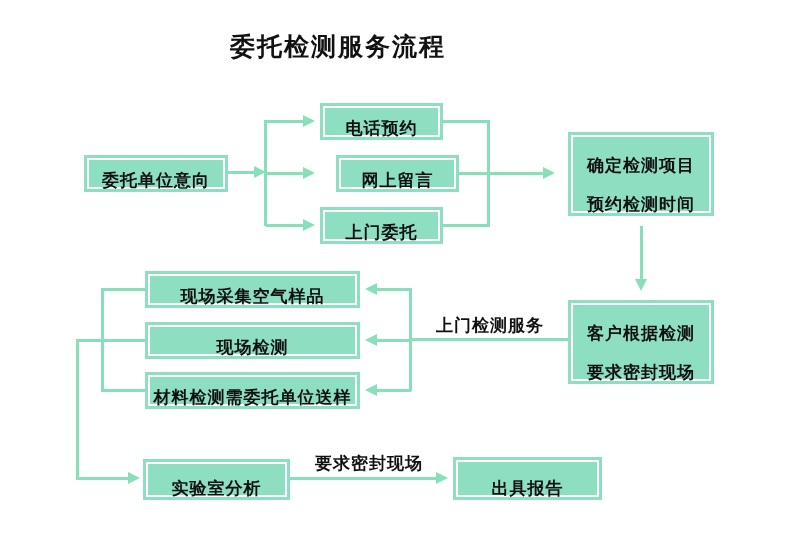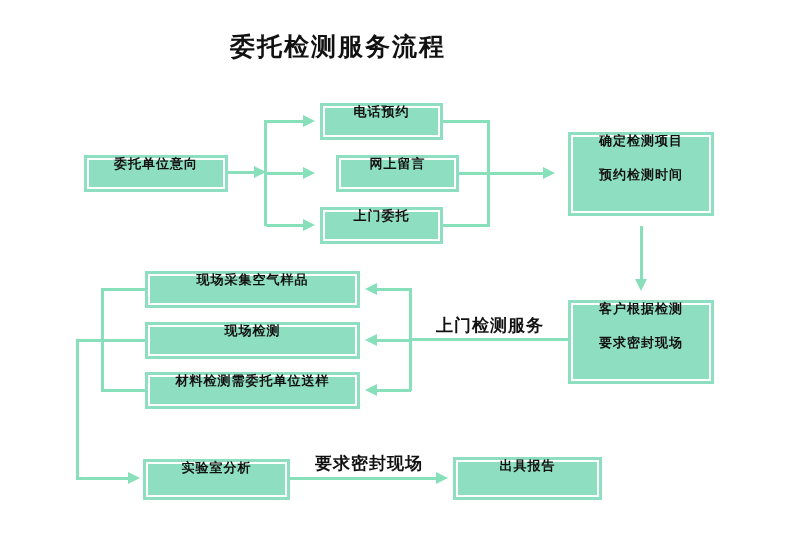--- a/index.html
+++ b/index.html
@@ -20,23 +20,23 @@
     letter-spacing: 2px;
     color: #111111;
   }
   .node {
     position: absolute;
     background: #8edec2;
     box-shadow: inset 0 0 0 3px #8edec2, inset 0 0 0 5px #ffffff;
     display: flex;
     flex-direction: column;
     align-items: center;
-    justify-content: flex-start;
+    justify-content: flex-end;
     gap: 16px;
-    font-size: 13px;
+    font-size: 17px;
     font-weight: bold;
     letter-spacing: 1px;
     color: #111111;
     box-sizing: border-box;
     white-space: nowrap;
   }
   .line {
     position: absolute;
     background: #88e0ba;
   }

